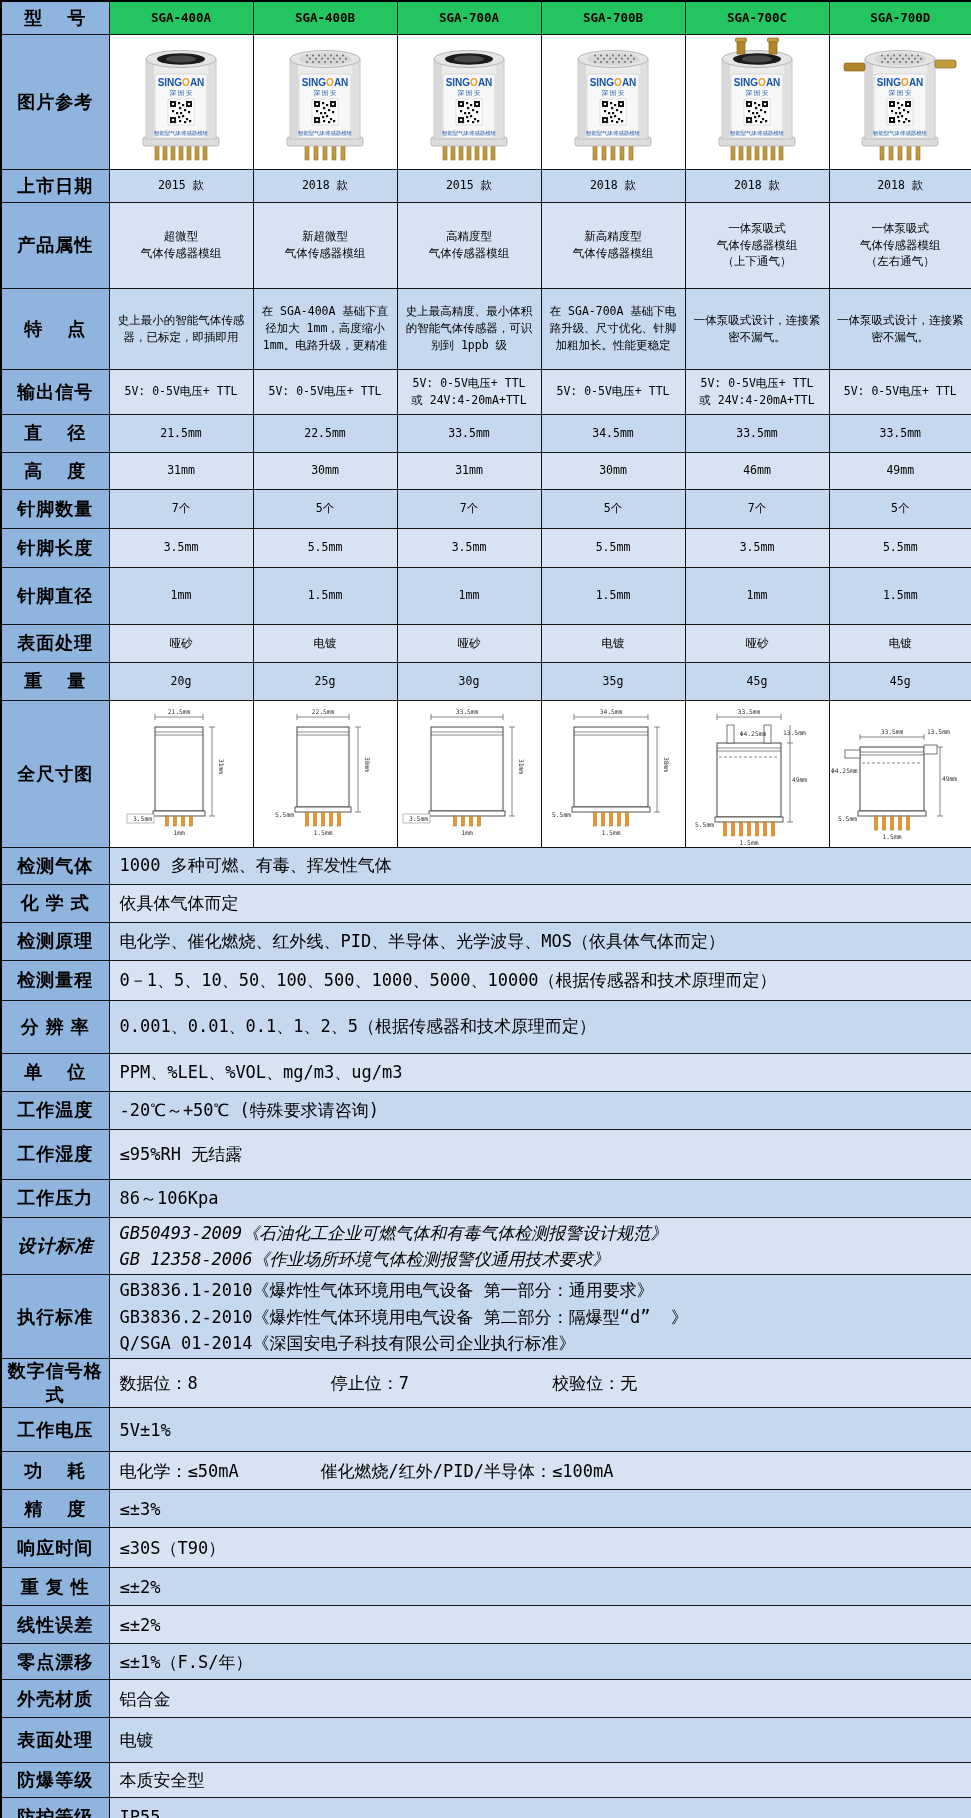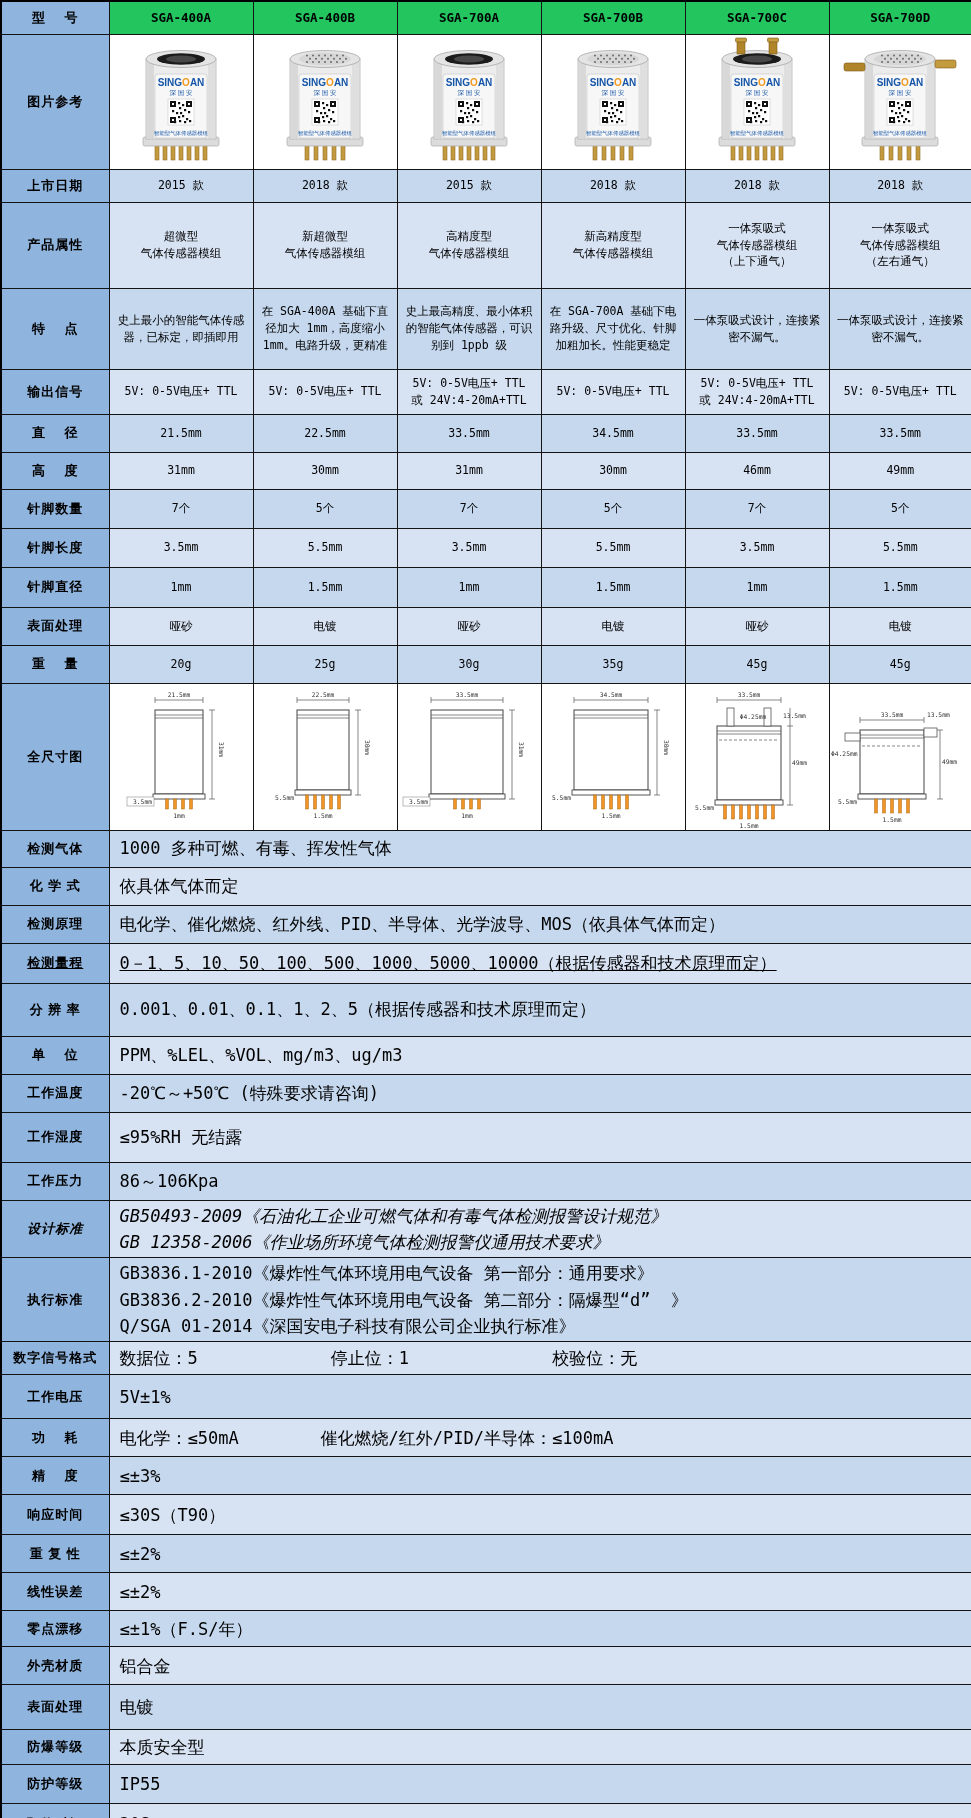--- a/index.html
+++ b/index.html
@@ -1,19 +1,19 @@
 <!DOCTYPE html>
 <html><head>
 <meta charset="utf-8">
 <style>
   html,body{margin:0;padding:0;background:#fff}
   body{width:971px;font-family:"Liberation Sans","DejaVu Sans",sans-serif;color:#000}
   table{border-collapse:collapse;width:971px;table-layout:fixed;border:2px solid #000}
   td{border:1px solid #141414;padding:0;overflow:hidden;vertical-align:middle}
-  .lbl{background:#8fb4dd;font-weight:bold;text-align:center;font-size:13px;white-space:pre-wrap;letter-spacing:1px}
+  .lbl{background:#8fb4dd;font-weight:bold;text-align:center;font-size:18px;white-space:pre-wrap;letter-spacing:1px}
   .hdr{background:#22c55e;font-weight:bold;text-align:center;font-size:12.5px;font-family:"DejaVu Sans Mono",monospace}
   .v{text-align:center;font-size:11.5px;line-height:1.45;white-space:pre-line;font-family:"DejaVu Sans Mono",monospace;padding:1px 3px;word-break:break-word}
   .spec{text-align:left;font-size:17px;line-height:1.55;white-space:pre-wrap;font-family:"DejaVu Sans Mono",monospace;padding:2px 10px;word-break:break-word}
   tr.ra .v,tr.ra .spec{background:#c6d8ee}
   tr.rb .v,tr.rb .spec{background:#d7e2f3}
   .ph,.dg{background:#fff;text-align:center;vertical-align:middle}
   svg{display:inline-block;vertical-align:middle}
 </style>
 </head>
 <body>
@@ -428,21 +428,21 @@
       </tr>
       <tr class="rb" style="height: 39px; padding-left: 32px;">
         <td class="lbl">针脚长度</td>
         <td class="v">3.5mm</td>
         <td class="v">5.5mm</td>
         <td class="v">3.5mm</td>
         <td class="v">5.5mm</td>
         <td class="v">3.5mm</td>
         <td class="v">5.5mm</td>
       </tr>
-      <tr class="ra" style="height: 40px;">
+      <tr class="ra" style="height: 57px;">
         <td class="lbl">针脚直径</td>
         <td class="v">1mm</td>
         <td class="v">1.5mm</td>
         <td class="v">1mm</td>
         <td class="v">1.5mm</td>
         <td class="v">1mm</td>
         <td class="v">1.5mm</td>
       </tr>
       <tr class="rb" style="height: 38px;">
         <td class="lbl">表面处理</td>
@@ -609,21 +609,21 @@
         <td class="spec" colspan="6">1000 多种可燃、有毒、挥发性气体</td>
       </tr>
       <tr class="rb" style="height: 38px;">
         <td class="lbl">化 学 式</td>
         <td class="spec" colspan="6">依具体气体而定</td>
       </tr>
       <tr class="ra" style="height: 38px;">
         <td class="lbl">检测原理</td>
         <td class="spec" colspan="6">电化学、催化燃烧、红外线、PID、半导体、光学波导、MOS（依具体气体而定）</td>
       </tr>
-      <tr class="rb" style="height: 40px; text-decoration: underline;">
+      <tr class="rb" style="height: 40px;">
         <td class="lbl">检测量程</td>
         <td class="spec" colspan="6">0－1、5、10、50、100、500、1000、5000、10000（根据传感器和技术原理而定）</td>
       </tr>
       <tr class="ra" style="height: 53px;">
         <td class="lbl">分 辨 率</td>
         <td class="spec" colspan="6">0.001、0.01、0.1、1、2、5（根据传感器和技术原理而定）</td>
       </tr>
       <tr class="rb" style="height: 38px;">
         <td class="lbl">单    位</td>
         <td class="spec" colspan="6">PPM、%LEL、%VOL、mg/m3、ug/m3</td>
@@ -646,21 +646,21 @@
 GB 12358-2006《作业场所环境气体检测报警仪通用技术要求》</td>
       </tr>
       <tr class="ra" style="height: 65px;">
         <td class="lbl">执行标准</td>
         <td class="spec" colspan="6">GB3836.1-2010《爆炸性气体环境用电气设备 第一部分：通用要求》
 GB3836.2-2010《爆炸性气体环境用电气设备 第二部分：隔爆型“d”  》
 Q/SGA 01-2014《深国安电子科技有限公司企业执行标准》</td>
       </tr>
       <tr class="rb" style="height: 33px;">
         <td class="lbl">数字信号格式</td>
-        <td class="spec" colspan="6">数据位：5             停止位：1              校验位：无</td>
+        <td class="spec" colspan="6">数据位：8             停止位：7              校验位：无</td>
       </tr>
       <tr class="ra" style="height: 44px;">
         <td class="lbl">工作电压</td>
         <td class="spec" colspan="6">5V±1%</td>
       </tr>
       <tr class="rb" style="height: 38px;">
         <td class="lbl">功    耗</td>
         <td class="spec" colspan="6">电化学：≤50mA        催化燃烧/红外/PID/半导体：≤100mA</td>
       </tr>
       <tr class="ra" style="height: 38px;">

